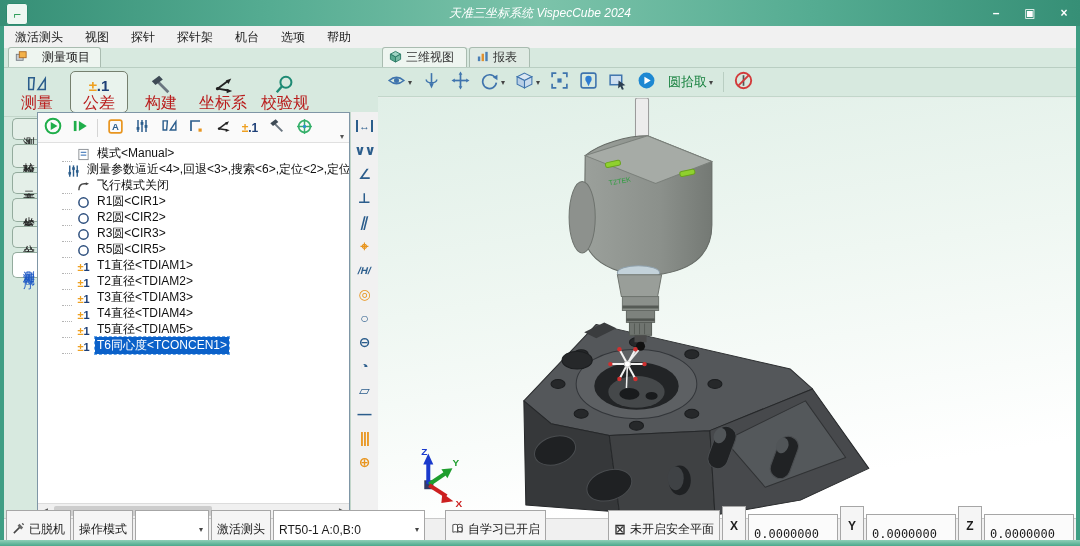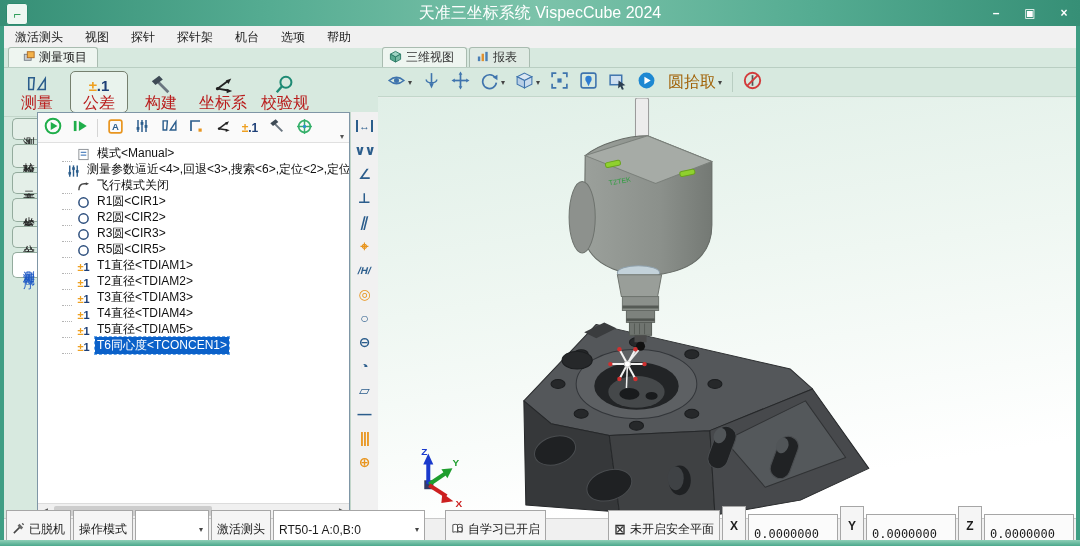--- a/index.html
+++ b/index.html
@@ -2,33 +2,33 @@
 <html><head>
 <meta charset="utf-8">
 <style>
   html,body{margin:0;padding:0;background:#9aa8a0;font-family:"Liberation Sans","DejaVu Sans",sans-serif;font-size:12px;color:#1c1c1c;}
   .win{position:relative;width:1080px;height:546px;background:#3f9e84;overflow:hidden;box-shadow:0 0 0 1px #2c7c66;}
   
   .titlebar{position:absolute;left:0;top:0;width:1080px;height:26px;
     background:linear-gradient(90deg,#368f76 0%,#55ac92 25%,#7cc3aa 50%,#55ac92 75%,#368f76 100%);}
   .appicon{position:absolute;left:6px;top:3px;width:20px;height:20px;border-radius:3px;background:#eef7f2;
     display:flex;align-items:center;justify-content:center;color:#2f9e5a;font-weight:bold;font-size:13px;border:1px solid #2c8a6e;}
-  .title{position:absolute;left:0;right:0;top:0;line-height:26px;text-align:center;color:#ffffff;font-size:16px;}
+  .title{position:absolute;left:0;right:0;top:0;line-height:26px;text-align:center;color:#ffffff;font-size:12px;font-style:italic;}
   .winbtns{position:absolute;right:8px;top:0;height:26px;display:flex;align-items:center;gap:18px;}
   .wbtn{color:#fff;font-size:12px;font-weight:bold;width:16px;text-align:center;cursor:default;}
   
   .menubar{position:absolute;left:4px;right:4px;top:26px;height:22px;background:#f1f1f1;border-bottom:1px solid #dcdcdc;display:flex;}
   .mi{padding:0 11px;line-height:22px;color:#222;}
   
   .content{position:absolute;left:4px;right:4px;top:48px;bottom:27px;background:#cfe5da;}
   .leftpanel{position:absolute;left:0;top:0;width:374px;bottom:0;background:#d7e9df;}
   .rightpanel{position:absolute;left:374px;right:0;top:0;bottom:0;background:#d7e9df;display:flex;flex-direction:column;}
   
   .ltabs{height:19px;border-bottom:1px solid #b9cec2;display:flex;align-items:flex-end;padding-left:4px;}
-  .ltab{display:flex;align-items:center;gap:4px;background:#eef5f0;border:1px solid #a9bcb0;border-bottom:none;border-radius:3px 3px 0 0;padding:1px 10px 1px 14px;height:17px;font-size:12px;}
+  .ltab{display:flex;align-items:center;gap:15px;background:#eef5f0;border:1px solid #a9bcb0;border-bottom:none;border-radius:3px 3px 0 0;padding:1px 10px 1px 6px;height:17px;font-size:12px;}
   
   .ribbon{height:44px;display:flex;align-items:center;gap:4px;padding:2px 4px;border-bottom:1px solid #c2d6ca;}
   .rbtn{width:56px;height:40px;display:flex;flex-direction:column;align-items:center;justify-content:center;border:1px solid transparent;border-radius:5px;}
   .rbtn.sel{border-color:#76806f;background:#e9f3ed;}
   .ricn{height:22px;display:flex;align-items:center;justify-content:center;}
   .rlbl{font-size:16px;color:#b91c1c;line-height:14px;}
   .pmorange{color:#efa020;font-weight:bold;font-size:15px;}
   .pmnavy{color:#1d3f77;font-weight:bold;font-size:15px;}
   .dimico i{color:#efa020;font-style:normal;font-weight:bold;}
   .dimico{color:#1d3f77;font-weight:bold;font-size:11px;}
@@ -61,21 +61,21 @@
   .tg.tight{letter-spacing:-1px;}
   .tg.wbars{border-left:2px solid #2b5d8c;border-right:2px solid #2b5d8c;padding:0 1px;font-size:11px;}
   
   .rtabs{height:19px;border-bottom:1px solid #b9cec2;display:flex;align-items:flex-end;padding-left:4px;gap:2px;}
   .rtab{display:flex;align-items:center;gap:4px;border:1px solid #a9bcb0;border-bottom:none;border-radius:3px 3px 0 0;padding:1px 12px 1px 6px;height:17px;background:#dfeae3;color:#333;}
   .rtab.sel{background:#eef5f0;}
   .vtoolbar{height:28px;display:flex;align-items:center;gap:4px;padding:0 6px;border-bottom:1px solid #c2d6ca;}
   .vtoolbar .tbtn{height:24px;display:flex;align-items:center;justify-content:center;gap:2px;padding:0 3px;border-radius:3px;}
   .vtoolbar i.sep{width:1px;height:20px;background:#b9cec2;margin:0 3px;}
   .crt{font-size:8px;color:#444;}
-  .lb{font-size:16px;color:#a16207;}
+  .lb{font-size:13px;color:#15803d;}
   .viewport{flex:1;position:relative;background:#fff;border-top:1px solid #e6eee9;}
   .viewport svg{position:absolute;left:0;top:0;width:100%;height:100%;}
   
   .statusbar{position:absolute;left:4px;right:4px;bottom:6px;height:21px;background:#f0f0f0;border-top:1px solid #c9c9c9;display:flex;align-items:center;padding:0 2px;gap:2px;}
   .scell{height:17px;border:1px solid #a6a6a6;background:#f5f5f5;display:inline-flex;align-items:center;padding:10px 5px;gap:4px;white-space:nowrap;}
   .scombo{background:#ffffff;justify-content:space-between;}
   .scombo .crt{margin-left:6px;}
   .sval{font-family:"DejaVu Sans Mono",monospace;width:78px;background:#fbfbfb;margin-top:8px;}
   .slab{font-weight:bold;width:12px;justify-content:center;}
   .gap1{width:16px;}

